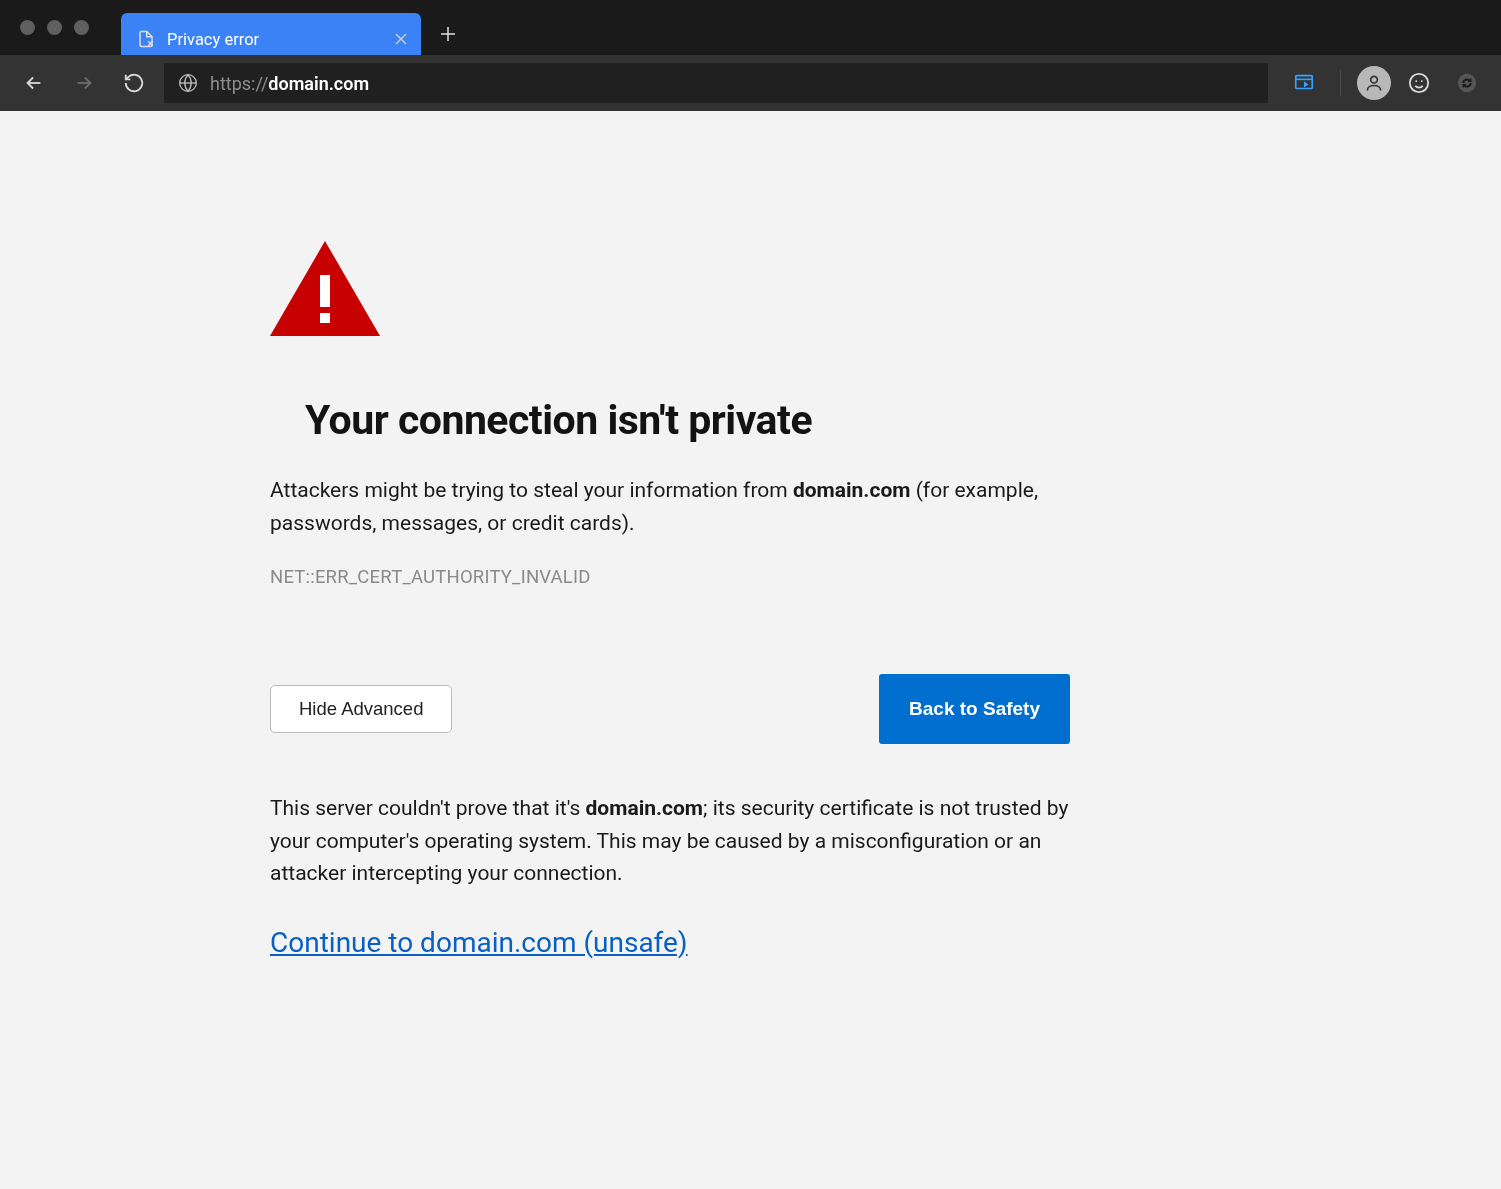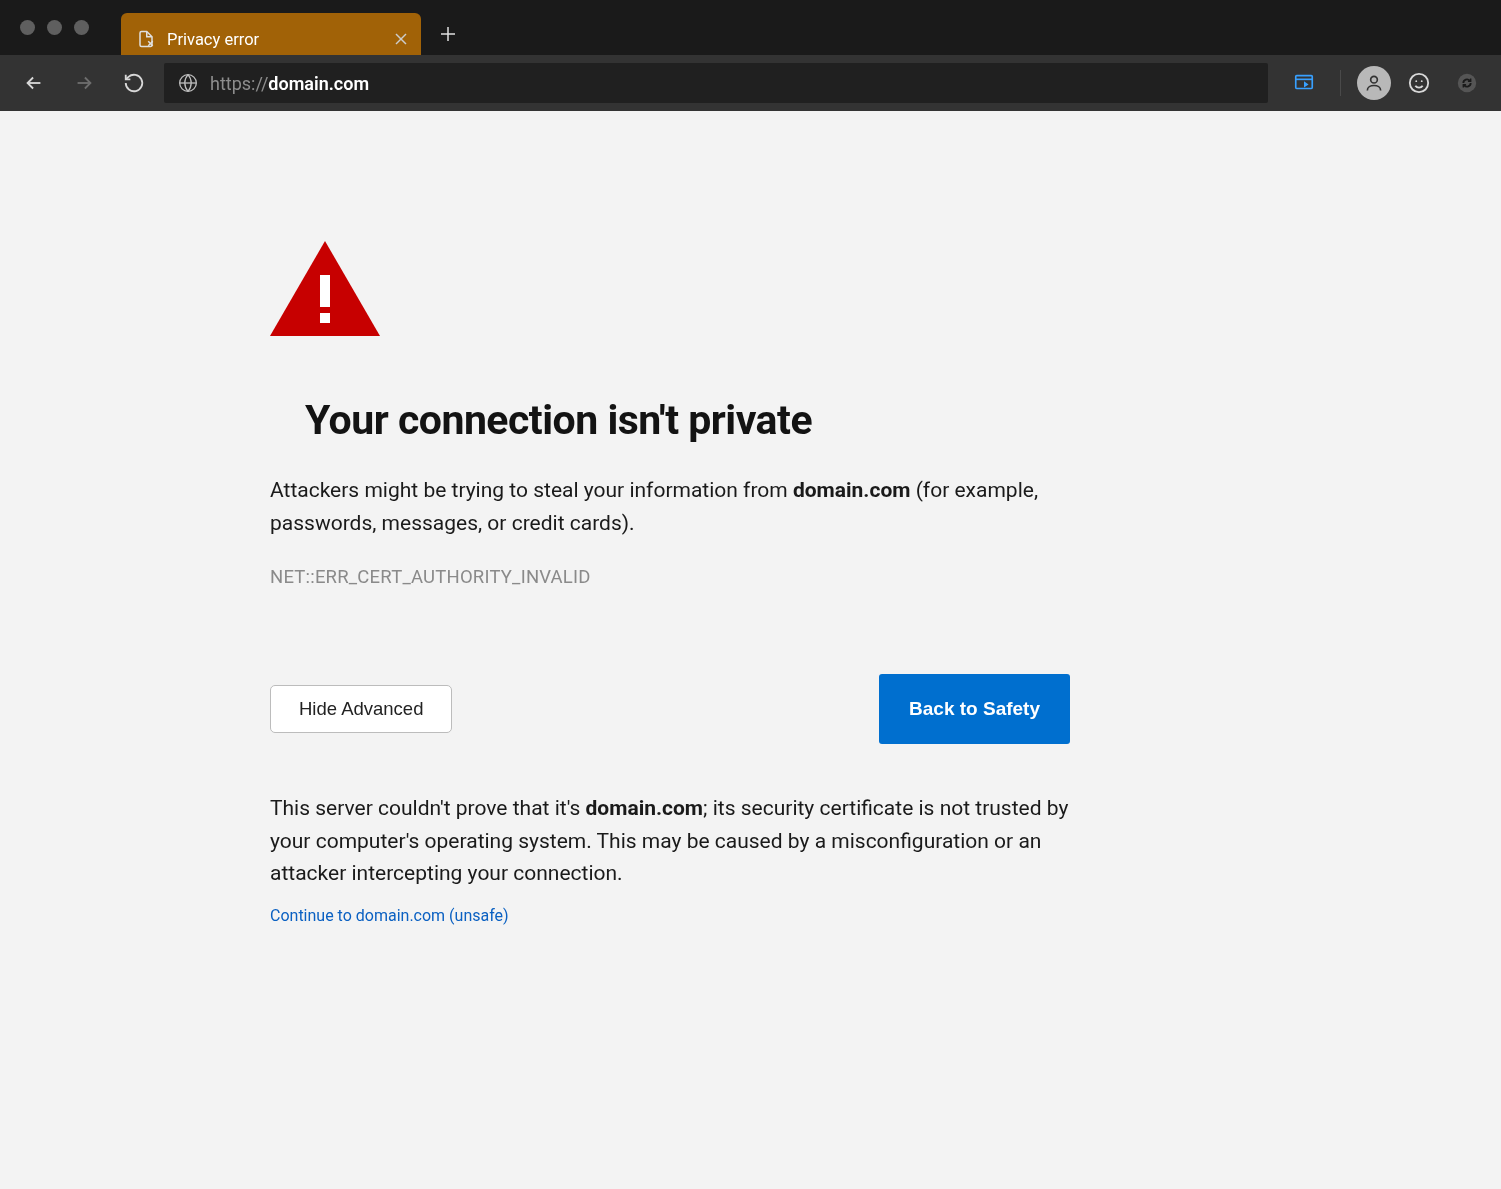--- a/index.html
+++ b/index.html
@@ -22,21 +22,21 @@
       align-items:center;
       height:55px; padding-right:32px;
       padding-left:6px;
     }
     .traffic-light {
       width:15px; height:15px; border-radius:50%;
       background:#5f5f5f;
     }
     .tab {
       height:42px;
-      background:#a16207;
+      background:#3b82f6;
       border-radius:6px 6px 0 0;
       display:flex; align-items:center;
       padding:10px 12px 0 16px;
       gap:12px;
       min-width:300px;
       color:#fff;
       font-size:16.5px;
       justify-content:space-between;
     }
     .tab .favicon { width:18px; height:18px; display:inline-flex; }
@@ -119,25 +119,25 @@
       font-size:18.5px; color:#222; padding:12px 28px;
       border-radius:5px; cursor:pointer;
     }
     button.primary {
       background:#006fcf; border:none; color:#fff;
       font-size:19px; font-weight:700; padding:24px 30px;
       border-radius:3px; cursor:pointer;
     }
     p.adv {
       font-size:21px; color:#1a1a1a; line-height:1.55;
-      margin-bottom:16px;
+      margin-bottom:36px;
     }
     p.adv .bold { font-weight:700; }
     a.proceed {
-      font-size:16px; color:#0a60c2; 
+      font-size:28px; color:#0a60c2; text-decoration:underline;
       cursor:pointer;
     }
   </style>
 </head>
 <body>
 
 <div class="chrome">
   <div class="tabstrip">
     <div class="traffic-lights">
       <div class="traffic-light"></div>

